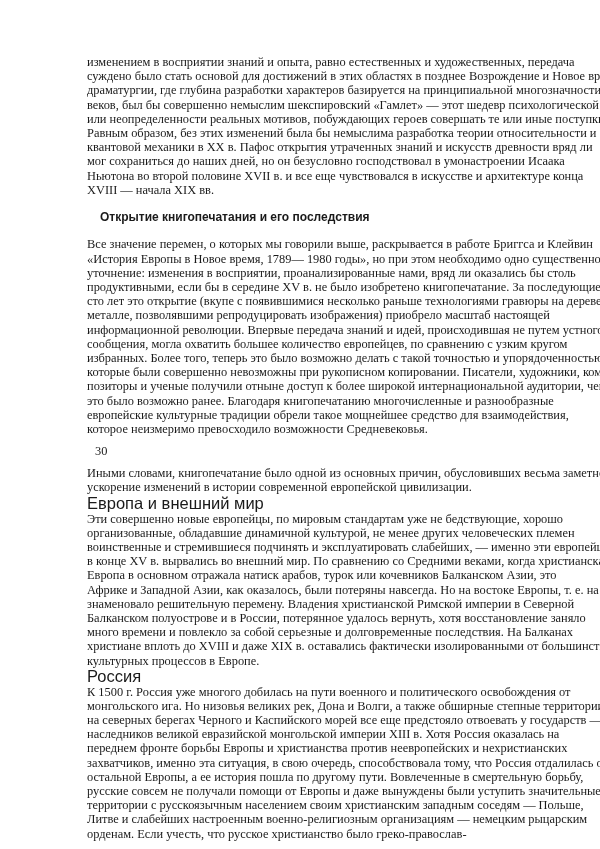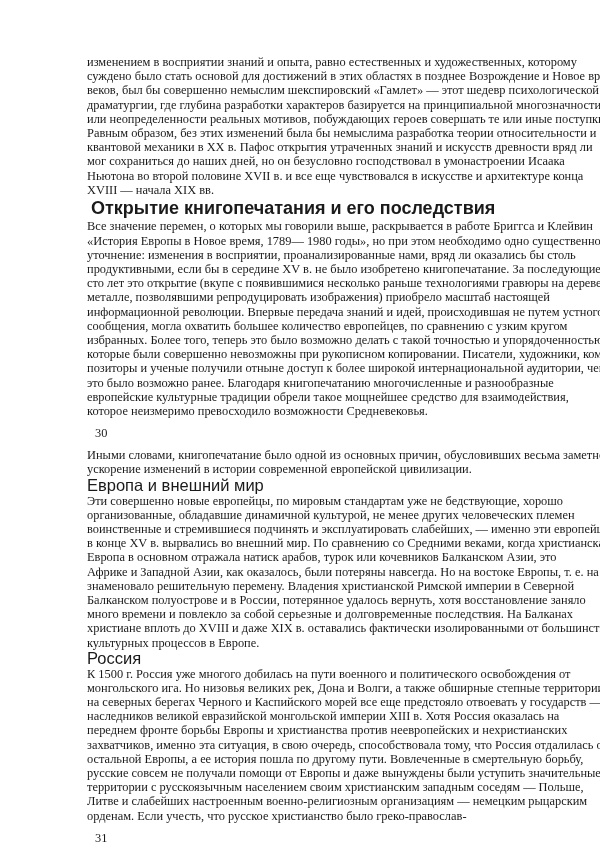--- a/index.html
+++ b/index.html
@@ -15,23 +15,23 @@
     font-family: "Liberation Serif", serif;
     font-size: 12.4px;
     line-height: 14.2px;
     margin: 0;
     white-space: nowrap;
   }
   .line { display: block; height: 14.2px; }
   .h3 {
     font-family: "Liberation Sans", sans-serif;
     font-weight: bold;
-    font-size: 18px;
+    font-size: 12px;
     line-height: 14.6px;
-    margin: 4px;
+    margin: 13px;
   }
   .h2 {
     font-family: "Liberation Sans", sans-serif;
     font-weight: normal;
     font-size: 16.5px;
     line-height: 17px;
     margin: 0;
   }
   .pagenum {
     font-family: "Liberation Serif", serif;
@@ -39,24 +39,24 @@
     line-height: 14.2px;
     margin: 8px;
   }
 </style>
 </head>
 <body>
 
 <div class="page">
 
   <div class="p">
-    <span class="line">изменением в восприятии знаний и опыта, равно естественных и художественных, которому</span>
+    <span class="line">изменением в восприятии знаний и опыта, равно естественных и художественных, передача</span>
     <span class="line">суждено было стать основой для достижений в этих областях в позднее Возрождение и Новое вре-</span>
+    <span class="line">драматургии, где глубина разработки характеров базируется на принципиальной многозначности</span>
     <span class="line">веков, был бы совершенно немыслим шекспировский «Гамлет» — этот шедевр психологической</span>
-    <span class="line">драматургии, где глубина разработки характеров базируется на принципиальной многозначности</span>
     <span class="line">или неопределенности реальных мотивов, побуждающих героев совершать те или иные поступки.</span>
     <span class="line">Равным образом, без этих изменений была бы немыслима разработка теории относительности и</span>
     <span class="line">квантовой механики в XX в. Пафос открытия утраченных знаний и искусств древности вряд ли</span>
     <span class="line">мог сохраниться до наших дней, но он безусловно господствовал в умонастроении Исаака</span>
     <span class="line">Ньютона во второй половине XVII в. и все еще чувствовался в искусстве и архитектуре конца</span>
     <span class="line">XVIII — начала XIX вв.</span>
   </div>
 
   <h3 class="h3">Открытие книгопечатания и его последствия</h3>
 

